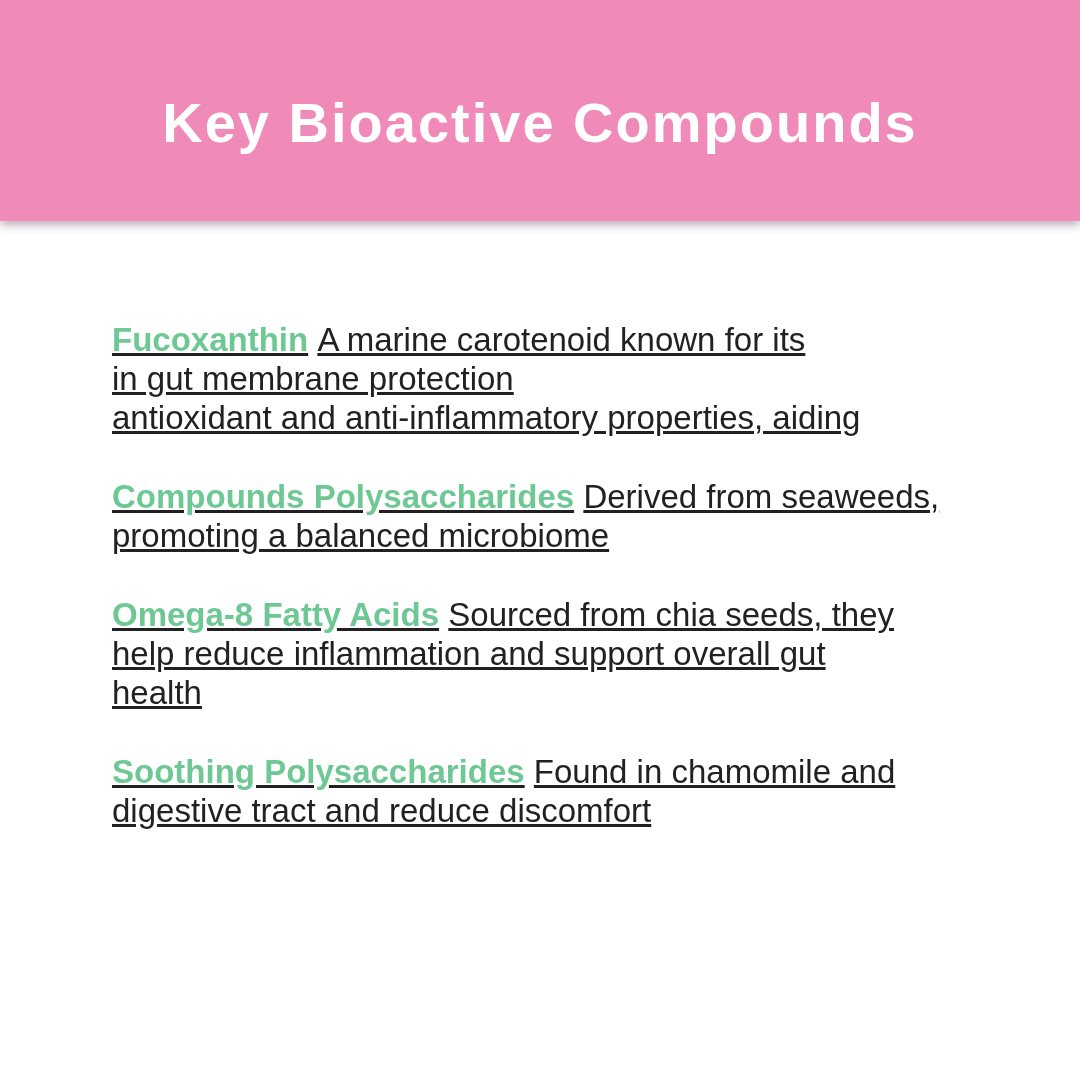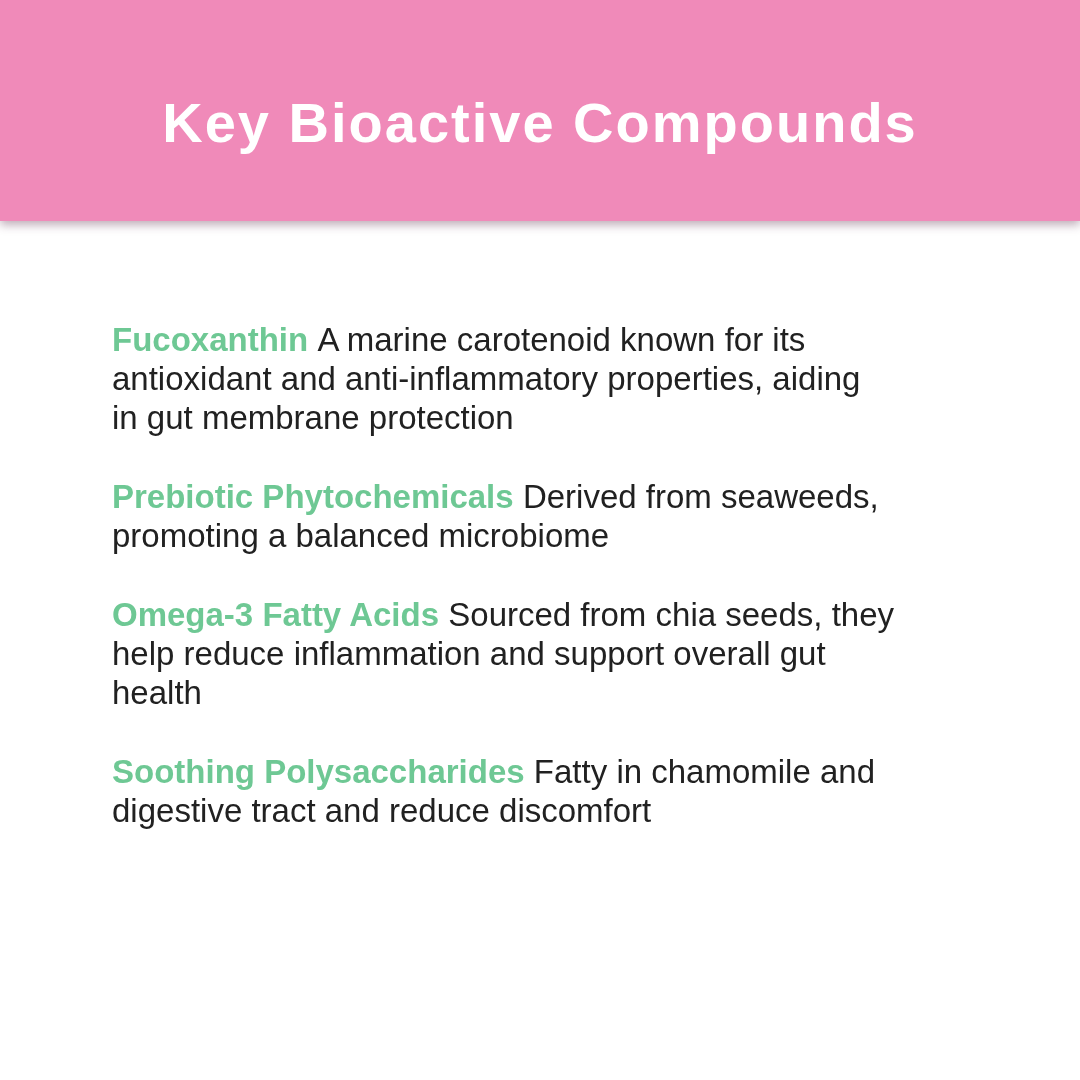--- a/index.html
+++ b/index.html
@@ -45,54 +45,55 @@
   }
   .section {
     margin: 0 0 40px 0;
     font-size: 33px;
     line-height: 39px;
     color: var(--body-fg, #212121);
   }
   .line {
     display: block;
     white-space: nowrap;
+    text-decoration: underline;
   }
   .term {
     font-weight: bold;
     color: var(--term-fg, #6ec894);
     margin-right: 0.28em;
   }
 </style>
 </head>
 <body>
 
 <div class="canvas">
 
   <header class="banner">
     <h1>Key Bioactive Compounds</h1>
   </header>
 
   <main class="content">
 
     <p class="section">
       <span class="line"><span class="term">Fucoxanthin</span><span>A marine carotenoid known for its</span></span>
+      <span class="line">in gut membrane protection</span>
       <span class="line">antioxidant and anti-inflammatory properties, aiding</span>
-      <span class="line">in gut membrane protection</span>
     </p>
 
     <p class="section">
-      <span class="line"><span class="term">Prebiotic Phytochemicals</span><span>Derived from seaweeds,</span></span>
+      <span class="line"><span class="term">Compounds Polysaccharides</span><span>Derived from seaweeds,</span></span>
       <span class="line">promoting a balanced microbiome</span>
     </p>
 
     <p class="section">
-      <span class="line"><span class="term">Omega-3 Fatty Acids</span><span>Sourced from chia seeds, they</span></span>
+      <span class="line"><span class="term">Omega-8 Fatty Acids</span><span>Sourced from chia seeds, they</span></span>
       <span class="line">help reduce inflammation and support overall gut</span>
       <span class="line">health</span>
     </p>
 
     <p class="section">
-      <span class="line"><span class="term">Soothing Polysaccharides</span><span>Fatty in chamomile and</span></span>
+      <span class="line"><span class="term">Soothing Polysaccharides</span><span>Found in chamomile and</span></span>
       <span class="line">digestive tract and reduce discomfort</span>
     </p>
 
   </main>
 </div>
 
 </body></html>

